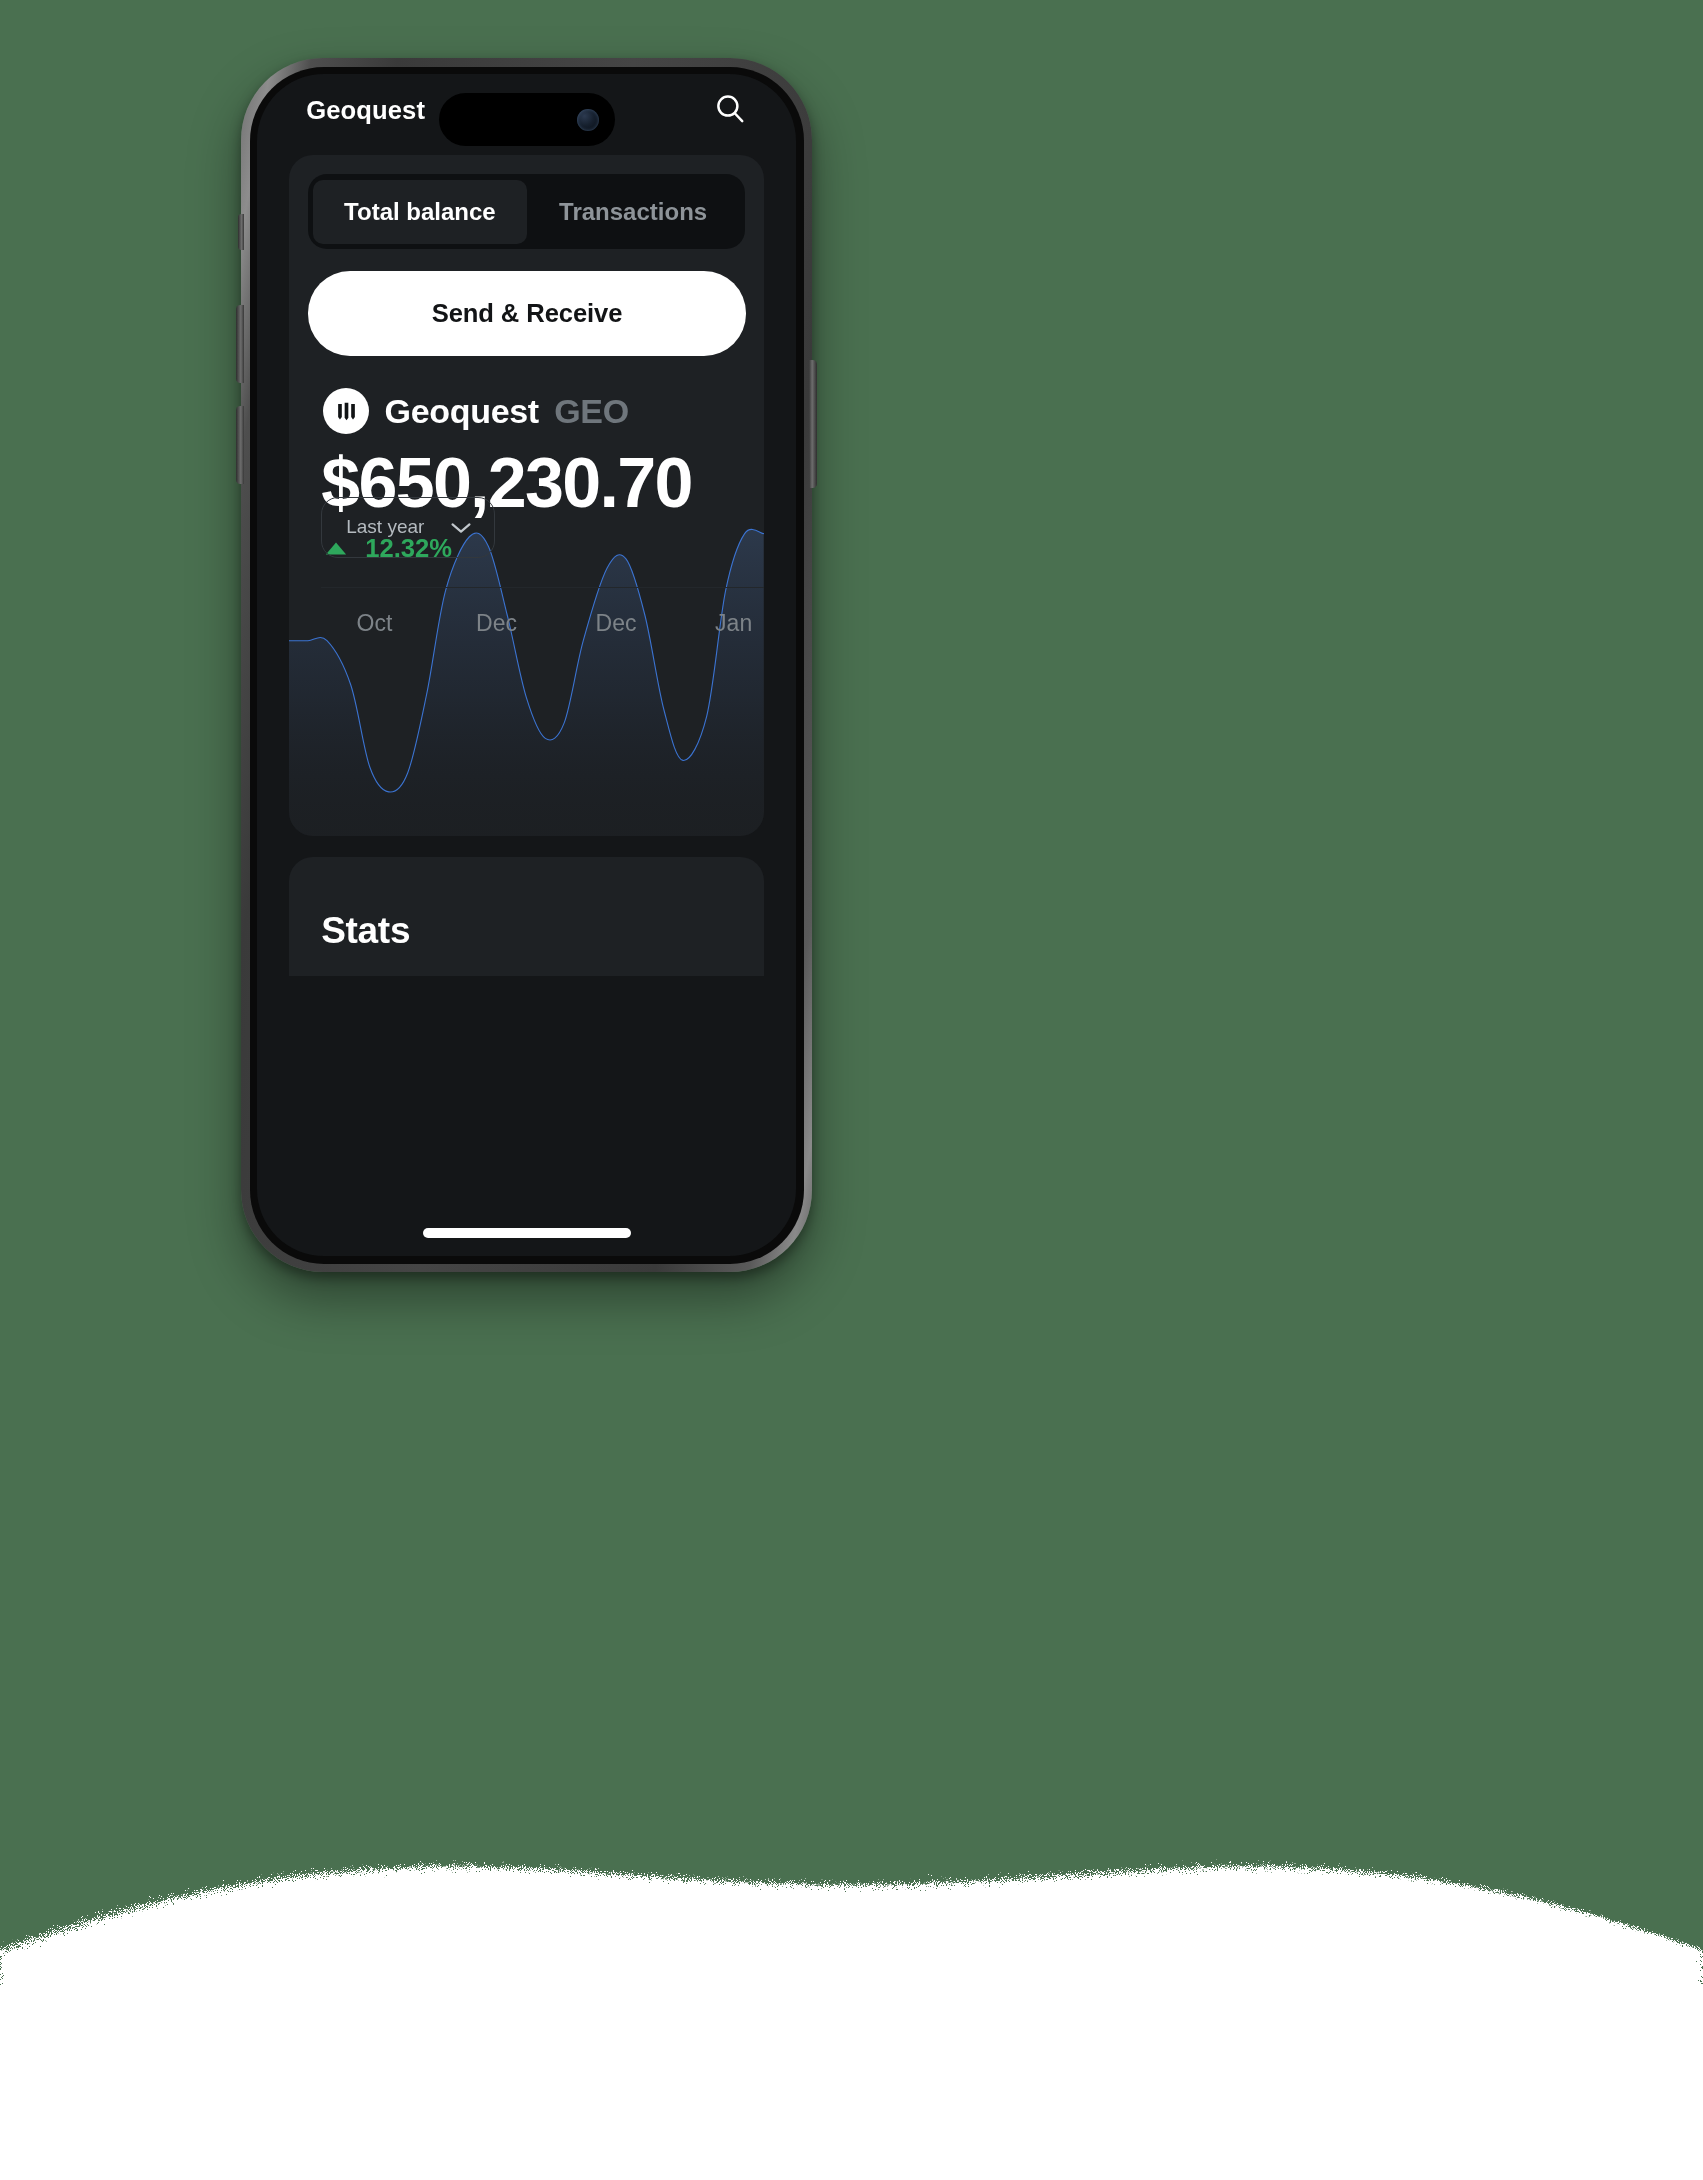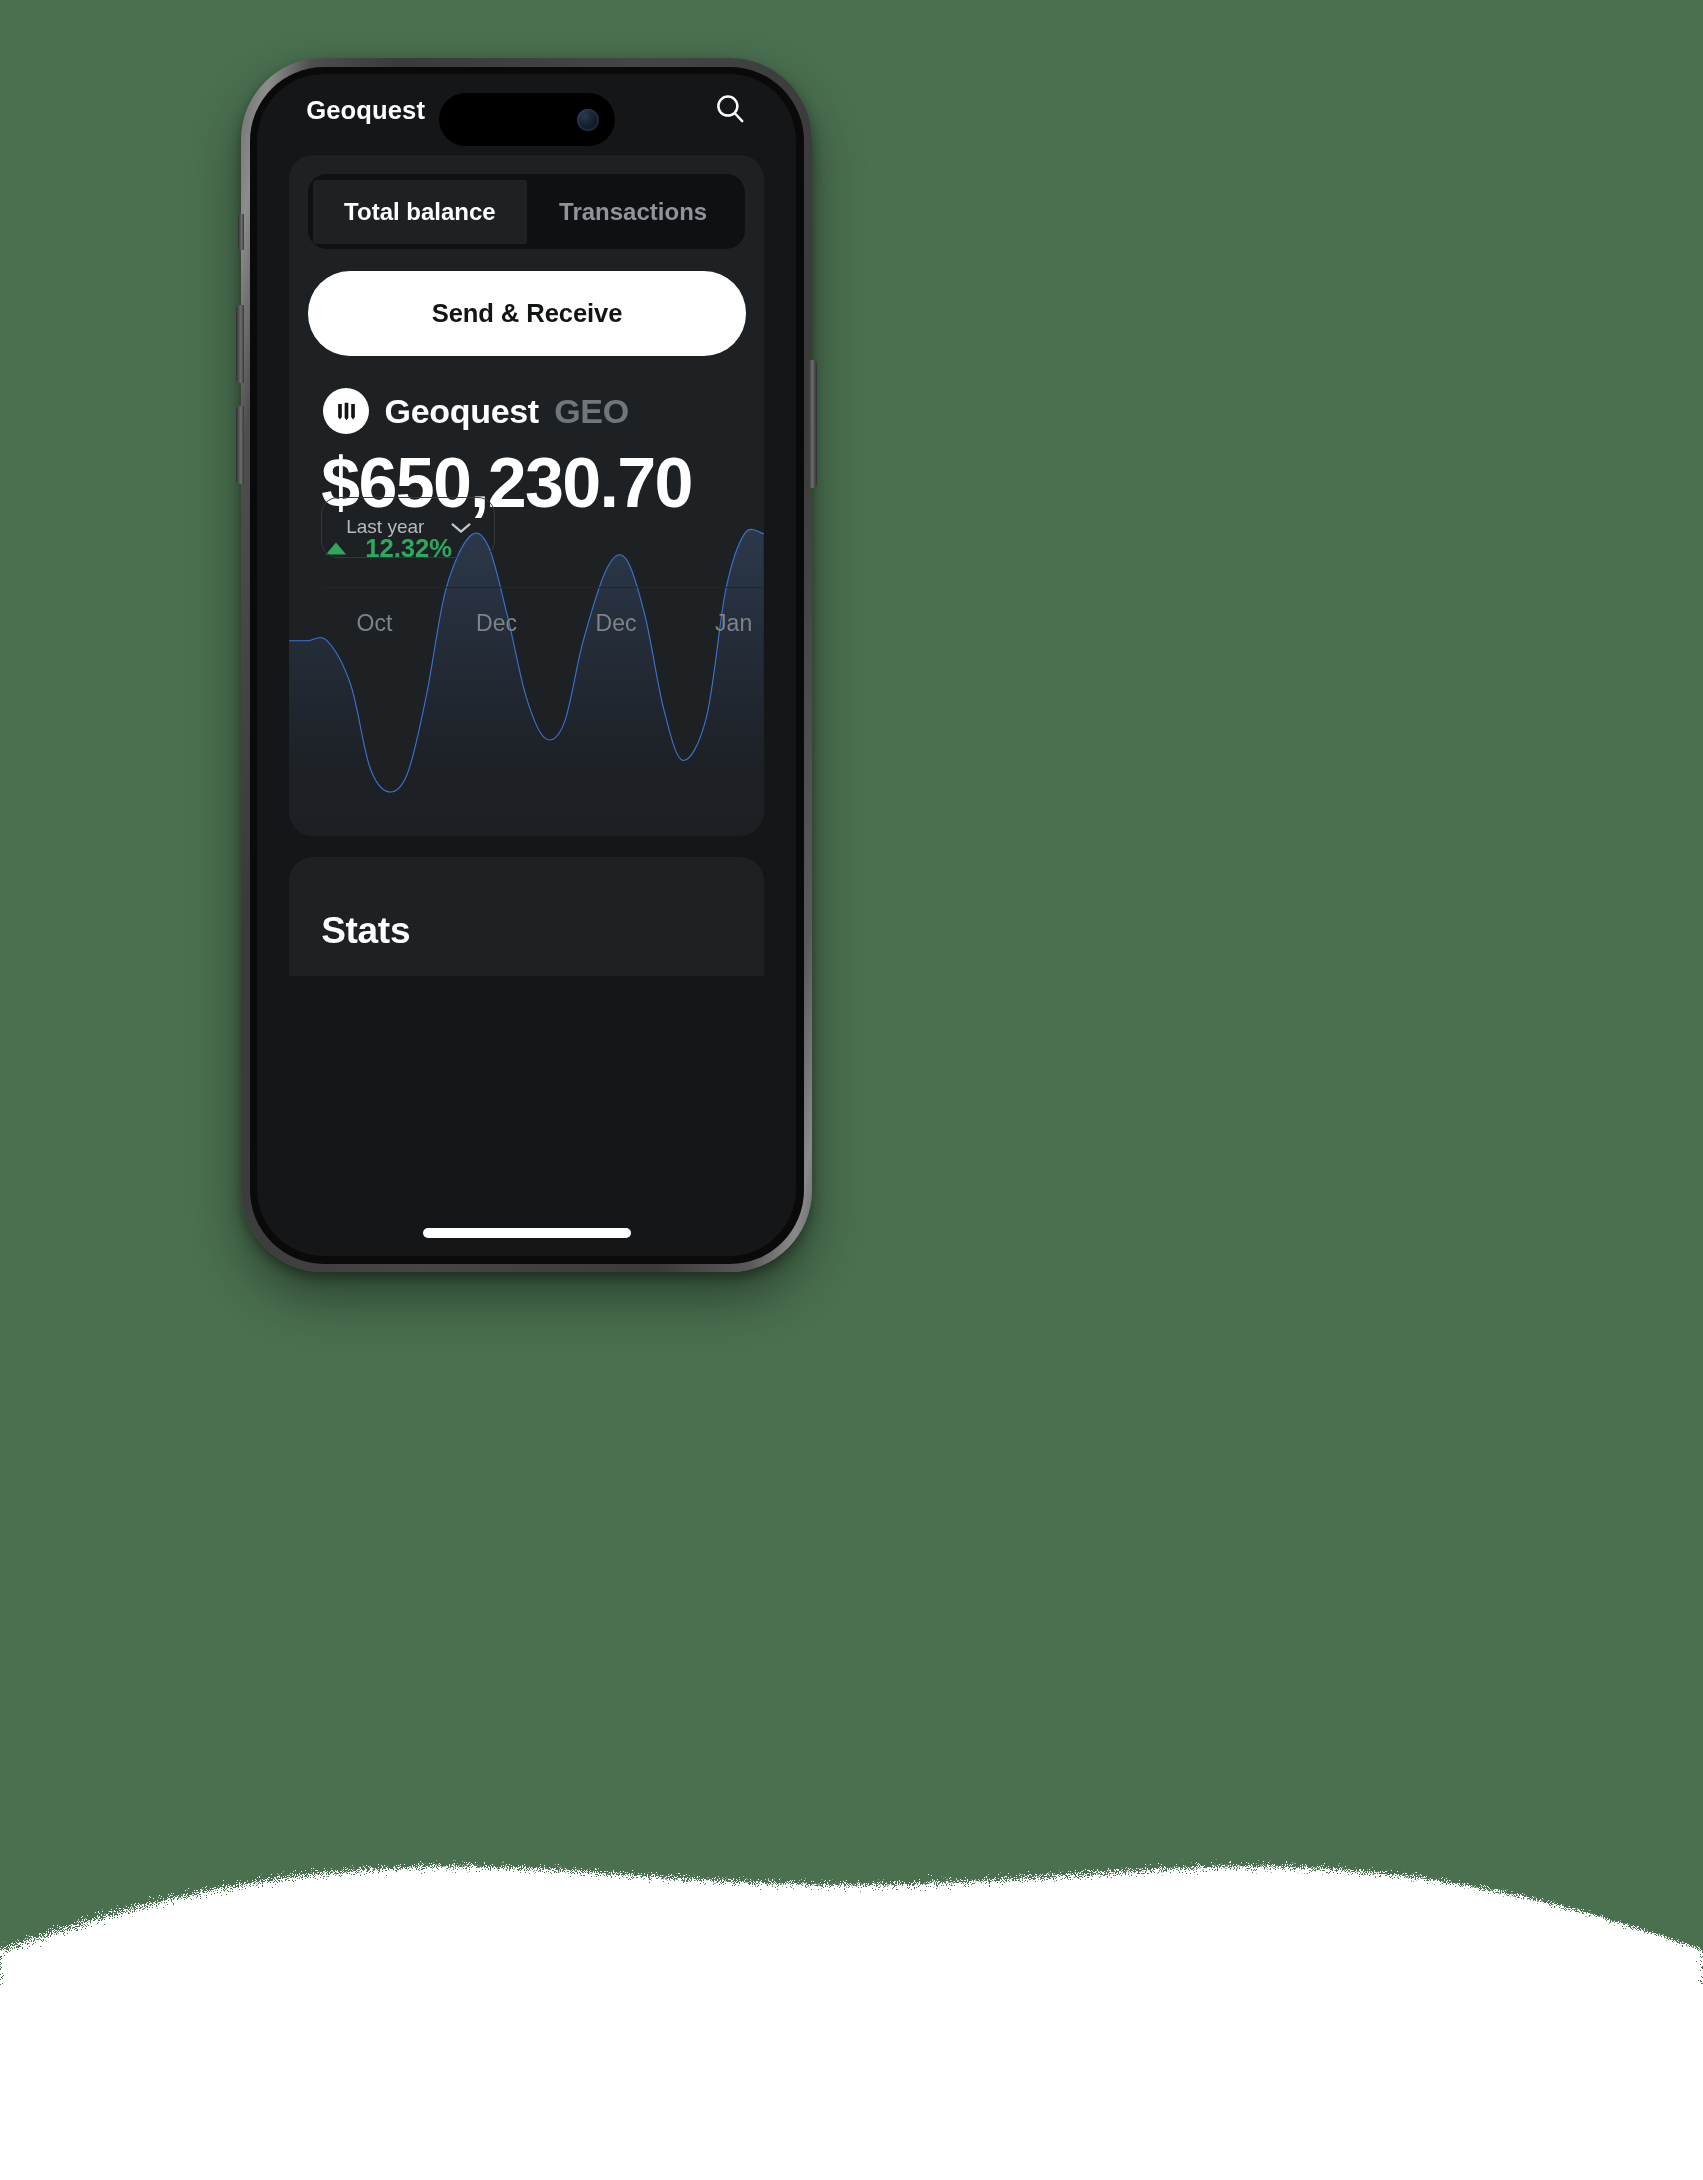--- a/index.html
+++ b/index.html
@@ -86,21 +86,21 @@
   #main-card { margin-top:15.3px; border-radius:24px 24px 24px 24px; overflow:hidden; position:relative; height:681px;}
 
   
   #tabs {
     margin:19px 19px 0 19px; height:75px;
     background:#0e1012; border-radius:19px;
     display:flex; padding:5.1px;
   }
   .tab {
     flex:1; display:flex; align-items:center; justify-content:center;
-    border-radius:3px; font-size:24px; font-weight:700;
+    border-radius:10px; font-size:24px; font-weight:700;
     color:#8e9499;
   }
   .tab.active { background:#1e2124; color:#ffffff; }
 
   
   #send-receive-button {
     margin:22px 19px 0 19px; height:85px;
     background:#ffffff; border-radius:42px;
     display:flex; align-items:center; justify-content:center;
     color:#121416; font-size:25.6px; font-weight:700; letter-spacing:-0.1px;

